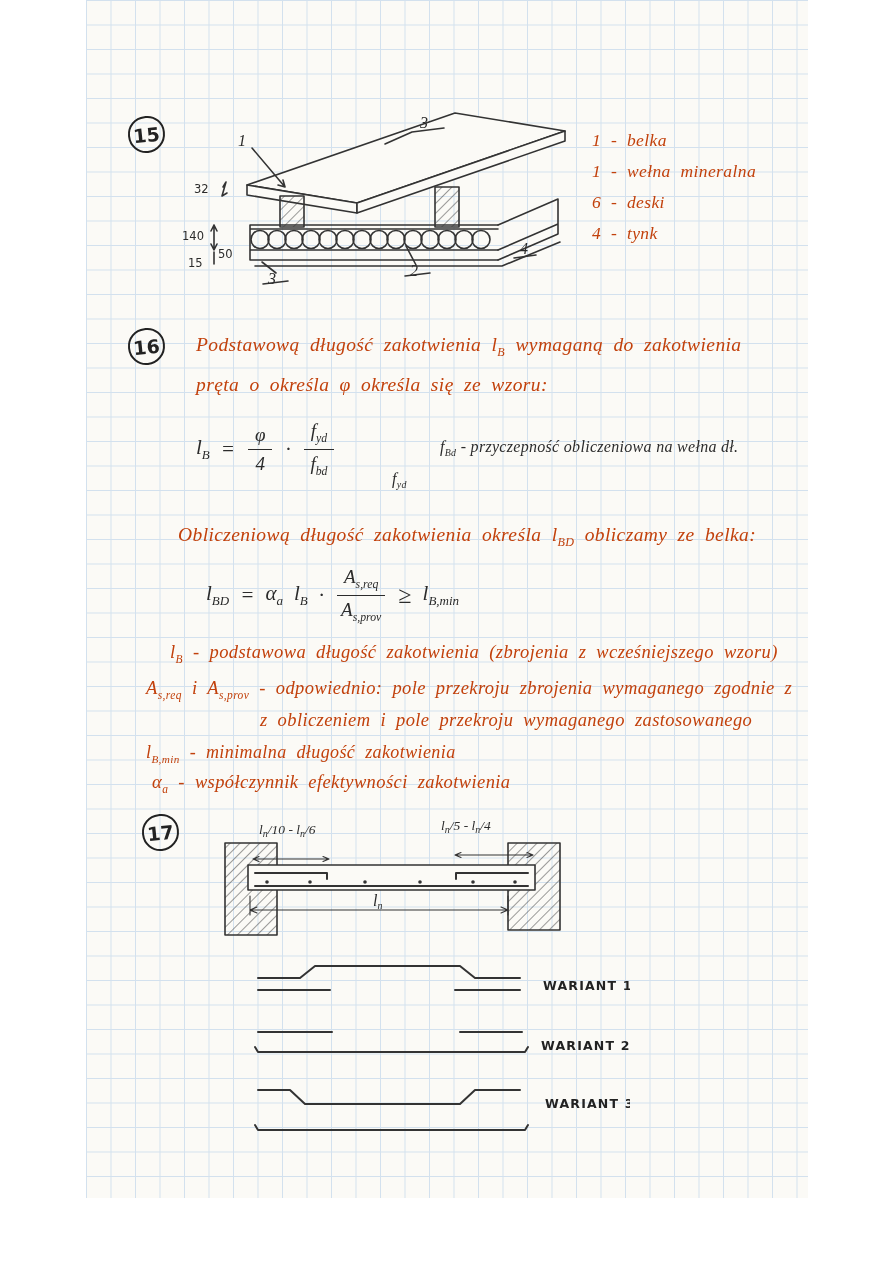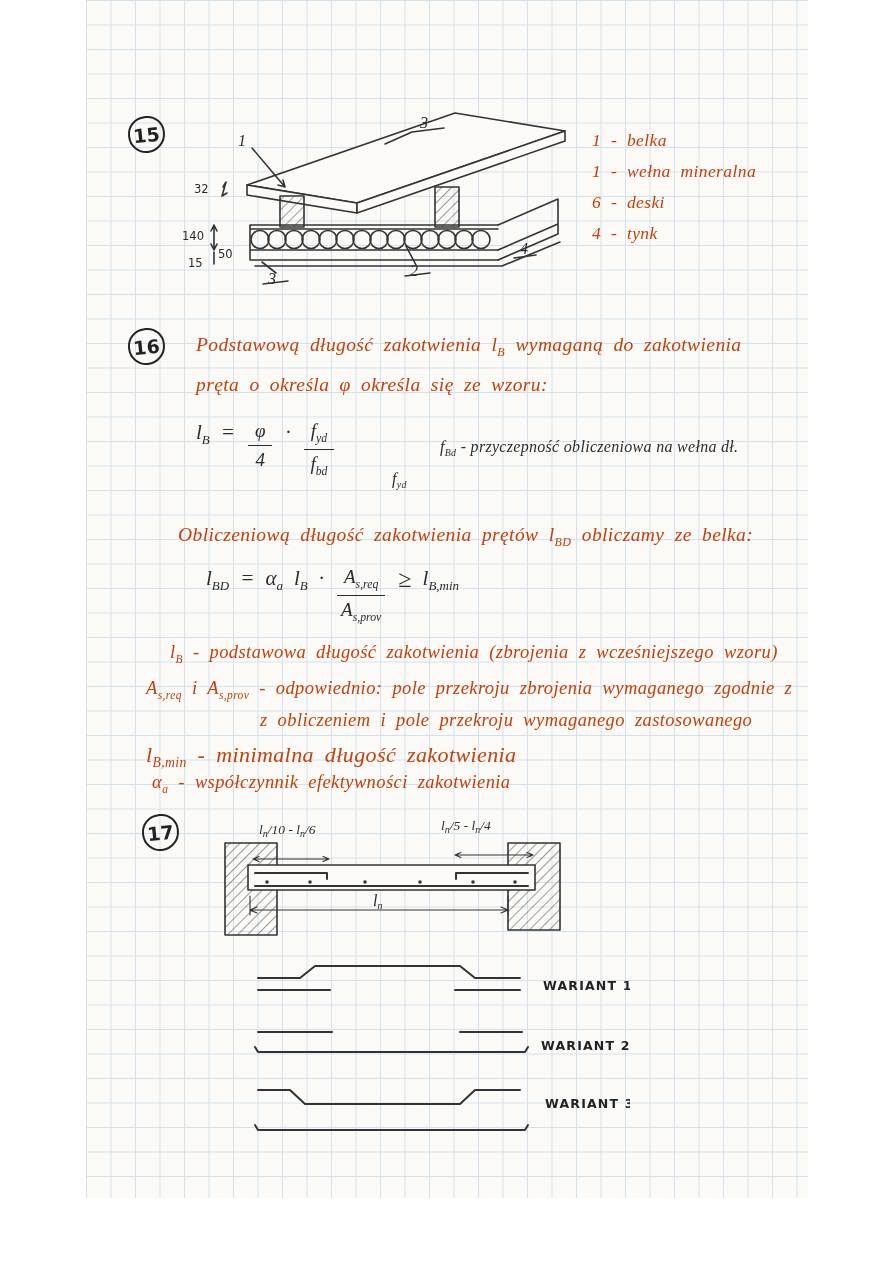--- a/index.html
+++ b/index.html
@@ -13,21 +13,21 @@
   .abs{position:absolute}
   .hw{font-style:italic;font-size:19.5px;letter-spacing:.4px;word-spacing:5px;white-space:nowrap;color:#c2410c}
   .hw-sm{font-style:italic;font-size:16px;letter-spacing:.3px;white-space:nowrap}
   .circle-num{position:absolute;width:37px;height:37px;border:2.4px solid #222;border-radius:50% 48% 52% 50%;
     display:flex;align-items:center;justify-content:center;font-family:"DejaVu Sans",sans-serif;
     font-weight:bold;font-size:19px;font-style:normal;transform:rotate(-6deg);color:#222}
   sub.hs{font-size:.62em;font-style:italic}
   .frac{display:inline-flex;flex-direction:column;align-items:center;vertical-align:middle;margin:0 2px;font-size:19px}
   .frac .num{display:block;padding:0 7px 3px;border-bottom:1.8px solid #2b2b2b}
   .frac .den{display:block;padding-top:3px}
-  .formula{display:flex;gap:11px;font-size:21px;font-style:italic;white-space:nowrap}
+  .formula{display:flex;align-items:center;gap:11px;font-size:21px;font-style:italic;white-space:nowrap}
   .legend-line{margin-bottom:10px;font-size:17.5px}
   .svg-hw{font-family:"Liberation Serif","DejaVu Serif",serif;font-style:italic;font-size:16px;fill:#2b2b2b}
   .svg-dim{font-family:"DejaVu Sans",sans-serif;font-size:11.5px;fill:#2b2b2b}
   .svg-label{font-family:"DejaVu Sans",sans-serif;font-weight:bold;font-size:12.5px;fill:#222;letter-spacing:1.2px}
   .svgsub{font-size:10px}
 </style>
 </head>
 <body>
 
 <div class="paper"></div>
@@ -117,21 +117,21 @@
 </div>
 
 <div class="abs hw-sm" style="left:440px;top:438px">
   <span>f</span><sub class="hs">Bd</sub><span> - przyczepność obliczeniowa na wełna dł.</span>
 </div>
 <div class="abs hw-sm" style="left:392px;top:470px">
   <span>f</span><sub class="hs">yd</sub>
 </div>
 
 <div class="abs hw" style="left:178px;top:524px">
-  <span>Obliczeniową długość zakotwienia prętów </span><span><span>l</span><sub class="hs">BD</sub></span><span> obliczamy ze belka:</span>
+  <span>Obliczeniową długość zakotwienia określa </span><span><span>l</span><sub class="hs">BD</sub></span><span> obliczamy ze belka:</span>
 </div>
 
 <div class="abs formula" style="left:206px;top:566px">
   <span><span>l</span><sub class="hs">BD</sub></span>
   <span>=</span>
   <span><span>α</span><sub class="hs">a</sub></span>
   <span><span>l</span><sub class="hs">B</sub></span>
   <span>·</span>
   <span class="frac">
       <span class="num"><span>A</span><sub class="hs">s,req</sub></span>
@@ -141,21 +141,21 @@
   <span><span>l</span><sub class="hs">B,min</sub></span>
 </div>
 
 <div class="abs hw" style="left:170px;top:642px;font-size:18.5px">
   <span>l</span><sub class="hs">B</sub><span> - podstawowa długość zakotwienia (zbrojenia z wcześniejszego wzoru)</span>
 </div>
 <div class="abs hw" style="left:146px;top:678px;font-size:18.5px">
   <span>A</span><sub class="hs">s,req</sub><span> i </span><span>A</span><sub class="hs">s,prov</sub><span> - odpowiednio: pole przekroju zbrojenia wymaganego zgodnie z</span>
 </div>
 <div class="abs hw" style="left:260px;top:710px;font-size:18.5px">z obliczeniem i pole przekroju wymaganego zastosowanego</div>
-<div class="abs hw" style="left:146px;top:742px;font-size:22px">
+<div class="abs hw" style="left:146px;top:742px;font-size:18px">
   <span>l</span><sub class="hs">B,min</sub><span> - minimalna długość zakotwienia</span>
 </div>
 <div class="abs hw" style="left:152px;top:772px;font-size:18.5px">
   <span>α</span><sub class="hs">a</sub><span> - współczynnik efektywności zakotwienia</span>
 </div>
 
 <div class="circle-num" style="left:142px;top:814px">
   <span>17</span>
 </div>
 

